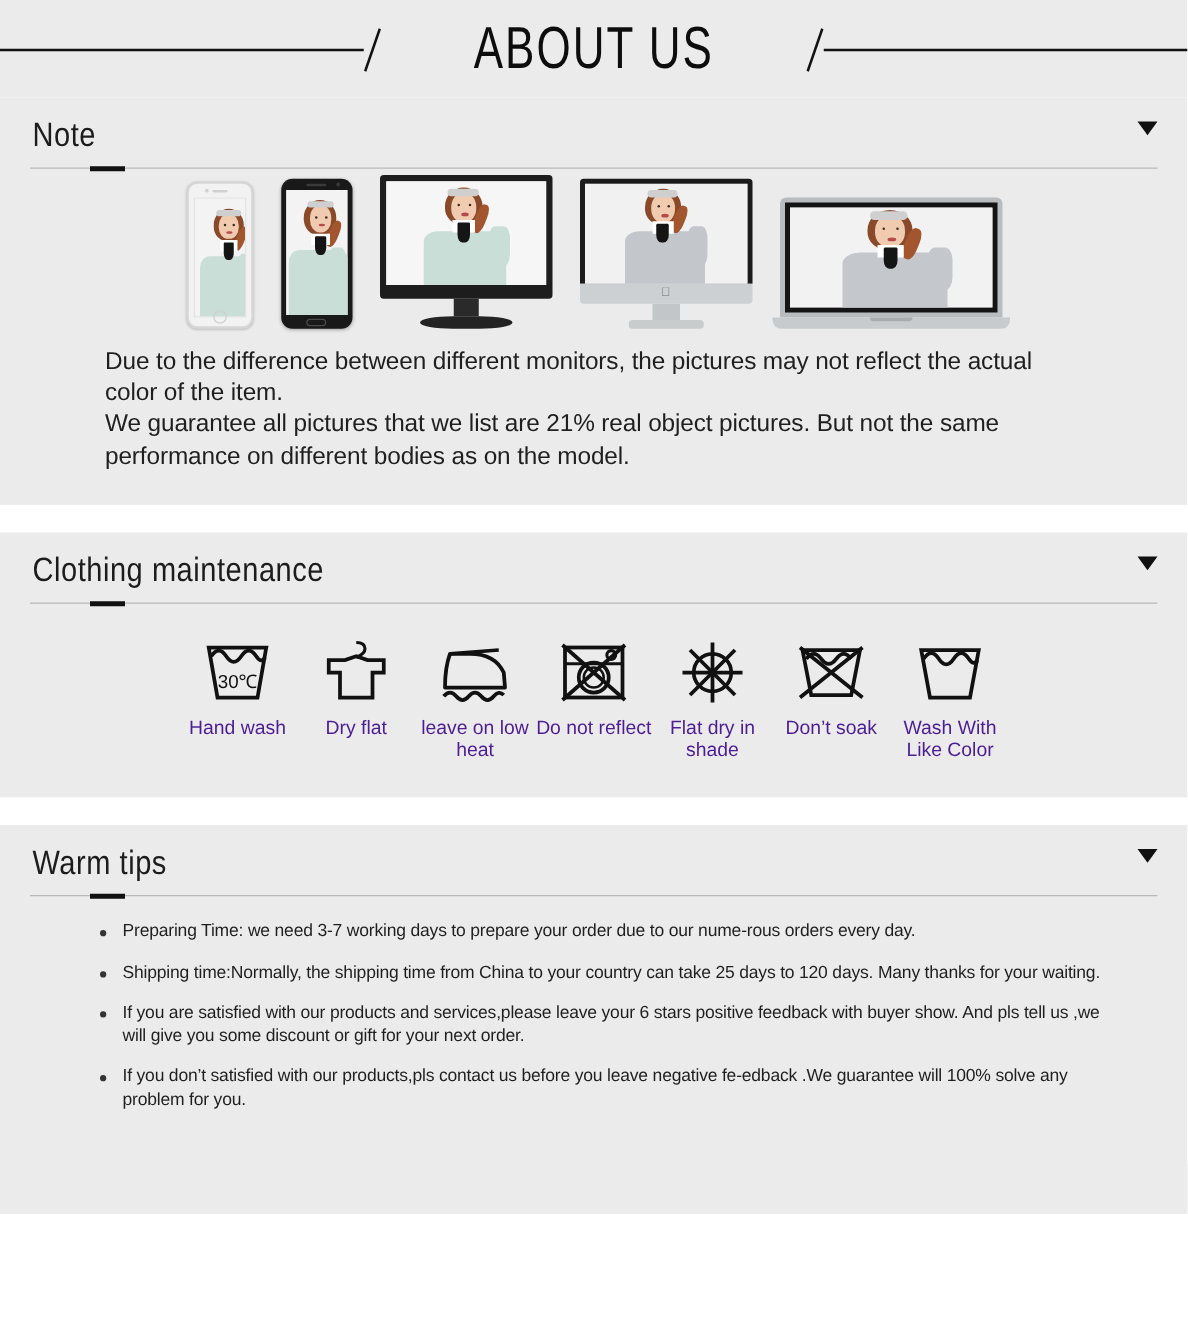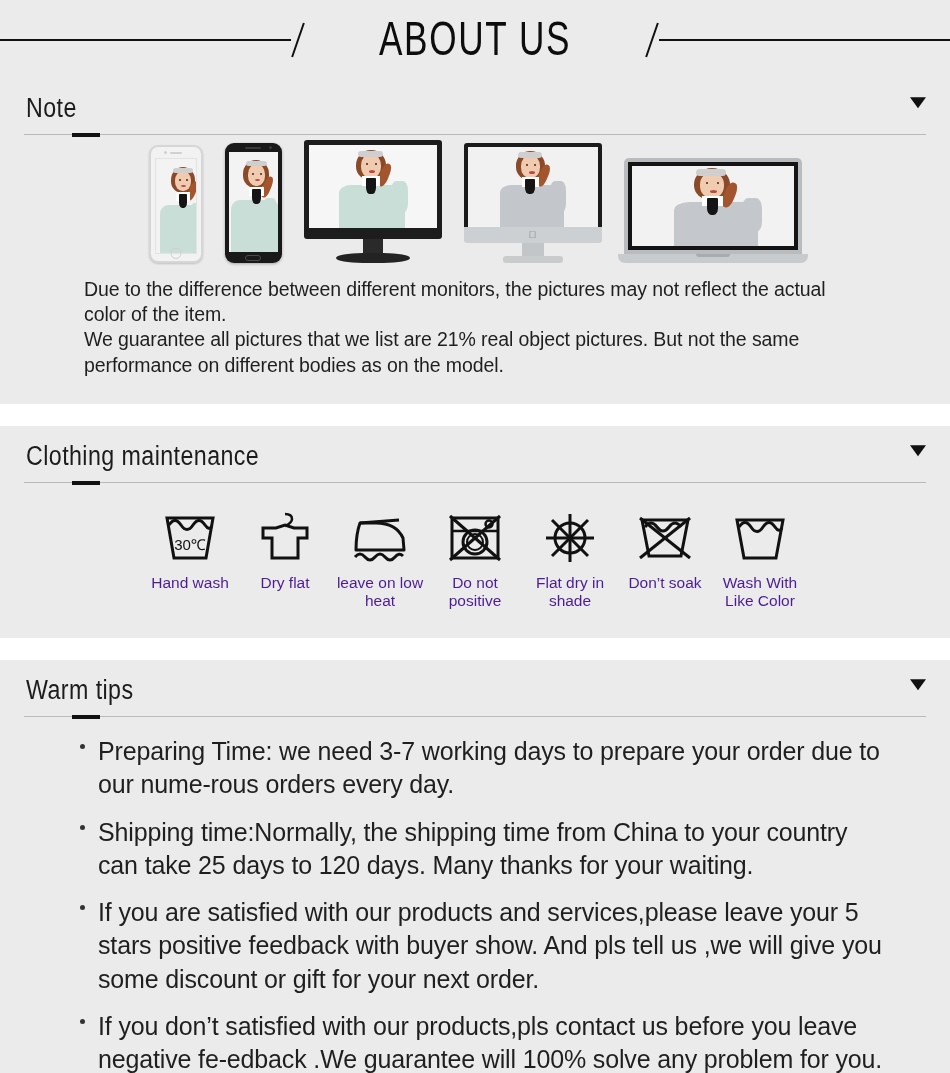--- a/index.html
+++ b/index.html
@@ -216,21 +216,21 @@
 
   
   .tips{
     padding:16px 62px 30px 78px;
   }
   .tips ul{ list-style:none; }
   .tips li{
     position:relative;
     padding-left:20px;
     margin-bottom:14px;
-    font-size:25px;
+    font-size:14px;
     line-height:1.33;
     color:#1f1f1f;
     letter-spacing:-0.15px;
   }
   .tips li:last-child{ margin-bottom:12px; }
   .tips li:before{
     content:"";
     position:absolute;
     left:2px; top:9px;
     width:5px; height:5px;
@@ -435,21 +435,21 @@
         <svg width="62" height="56" viewBox="0 0 62 56">
           <rect x="8" y="8" width="46" height="40" fill="none" stroke="#111" stroke-width="3"></rect>
           <line x1="8" y1="21" x2="54" y2="21" stroke="#111" stroke-width="2.5"></line>
           <circle cx="31" cy="32" r="12" fill="none" stroke="#111" stroke-width="3"></circle>
           <circle cx="31" cy="32" r="8" fill="none" stroke="#111" stroke-width="2"></circle>
           <circle cx="45" cy="14" r="3.5" fill="none" stroke="#111" stroke-width="2.5"></circle>
           <line x1="6" y1="6" x2="56" y2="50" stroke="#111" stroke-width="3"></line>
           <line x1="56" y1="6" x2="6" y2="50" stroke="#111" stroke-width="3"></line>
         </svg>
       </div>
-      <span class="cap">Do not positive</span>
+      <span class="cap">Do not reflect</span>
     </div>
 
     <div class="care-item">
       <div class="glyph">
         <svg width="62" height="56" viewBox="0 0 62 56">
           <circle cx="31" cy="28" r="15" fill="none" stroke="#111" stroke-width="3"></circle>
           <line x1="31" y1="4" x2="31" y2="52" stroke="#111" stroke-width="3"></line>
           <line x1="7" y1="28" x2="55" y2="28" stroke="#111" stroke-width="3"></line>
           <line x1="13" y1="10" x2="49" y2="46" stroke="#111" stroke-width="3"></line>
           <line x1="49" y1="10" x2="13" y2="46" stroke="#111" stroke-width="3"></line>
@@ -492,18 +492,18 @@
   </div>
   <div class="head-rule">
     <div class="thin"></div>
     <div class="thick"></div>
   </div>
 
   <div class="tips">
     <ul>
       <li>Preparing Time: we need 3-7 working days to prepare your order due to our nume-rous orders every day.</li>
       <li>Shipping time:Normally, the shipping time from China to your country can take 25 days to 120 days. Many thanks for your waiting.</li>
-      <li>If you are satisfied with our products and services,please leave your 5 stars positive feedback with buyer show. And pls tell us ,we will give you some discount or gift for your next order.</li>
+      <li>If you are satisfied with our products and services,please leave your 6 stars positive feedback with buyer show. And pls tell us ,we will give you some discount or gift for your next order.</li>
       <li>If you don’t satisfied with our products,pls contact us before you leave negative fe-edback .We guarantee will 100% solve any problem for you.</li>
     </ul>
   </div>
   <div class="tail"></div>
 </div>
 
 </body></html>

